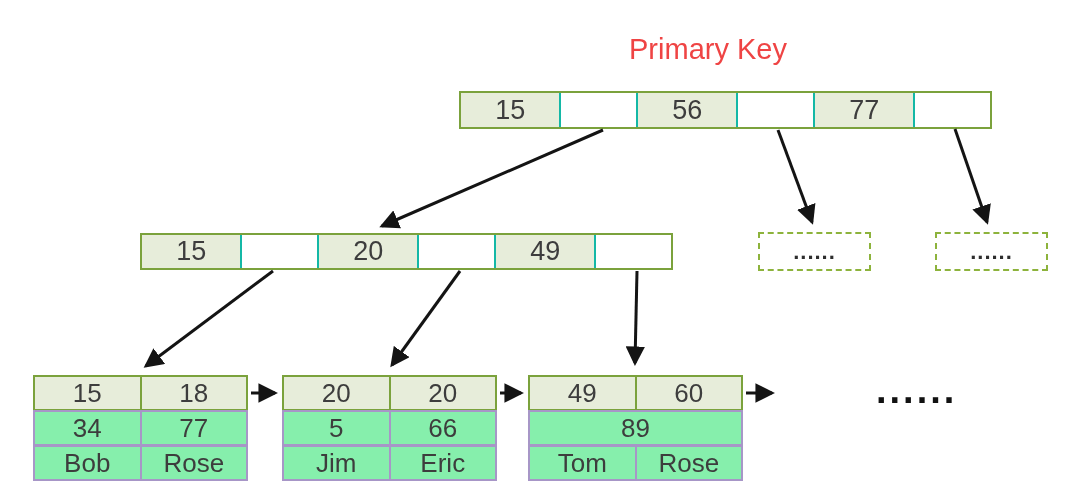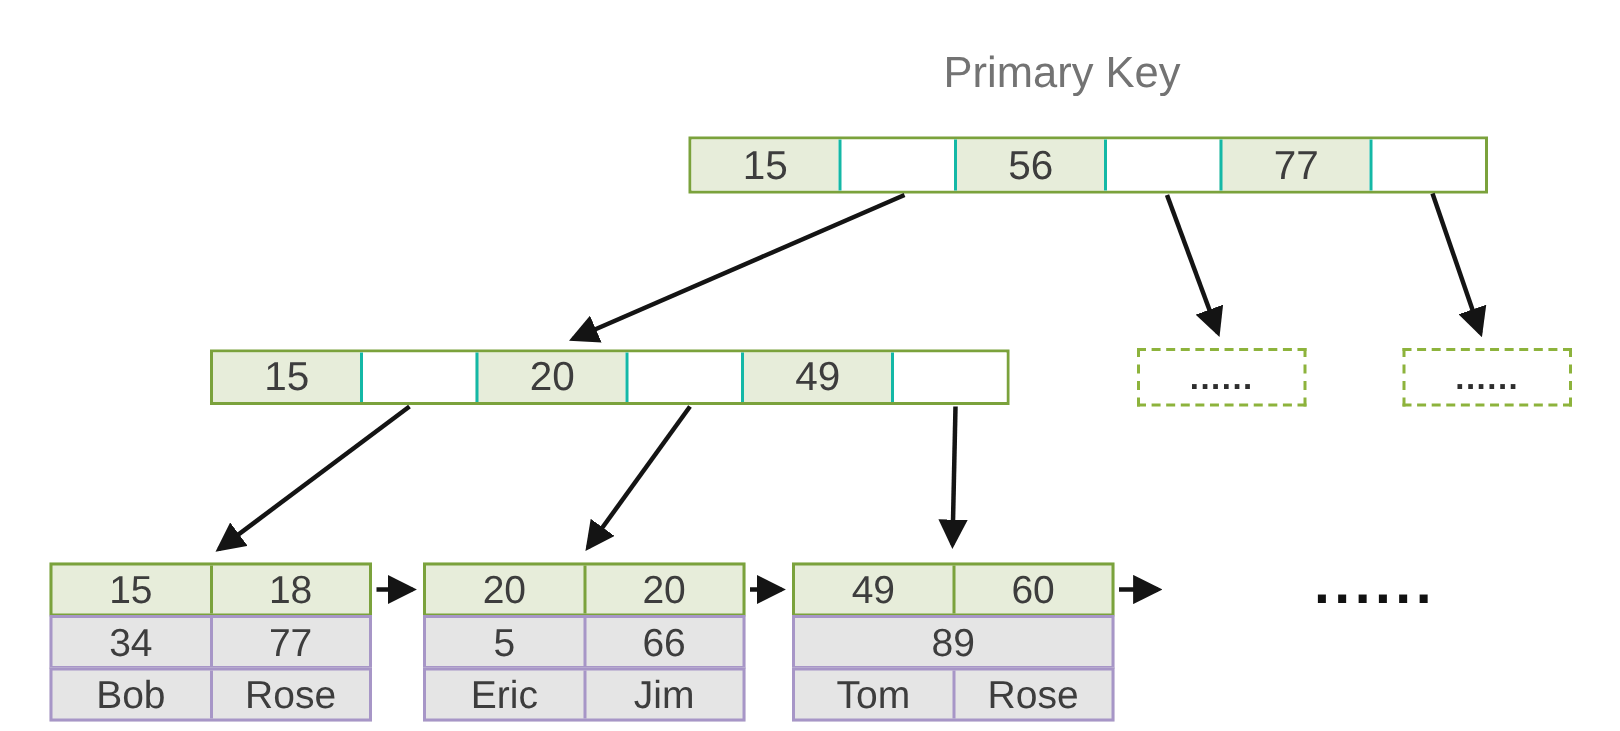--- a/index.html
+++ b/index.html
@@ -16,21 +16,21 @@
     overflow: hidden;
     color: #3d3d3d;
   }
   .diagram-title {
     position: absolute;
     left: 433px;
     top: 33px;
     width: 550px;
     text-align: center;
     font-size: 29px;
-    color: #737373;
+    color: #ef4444;
   }
   
   .index-node {
     position: absolute;
     display: flex;
     box-sizing: border-box;
     border: 2px solid #7ba23c;
     background: #ffffff;
   }
   .index-node .cell {
@@ -81,21 +81,21 @@
     flex: 1 0 0;
     display: flex;
     align-items: center;
     justify-content: center;
     font-size: 26px;
     color: #3d3d3d;
     overflow: hidden;
   }
   .leaf-row.green { border: 2px solid #7ba23c; background: #e7edda; }
   .leaf-row.green .cell + .cell { border-left: 2px solid #7ba23c; }
-  .leaf-row.purple { border: 2px solid #a796c7; background: #e5e5e5; }
+  .leaf-row.purple { border: 2px solid #a796c7; background: #86efac; }
   .leaf-row.purple .cell + .cell { border-left: 2px solid #a796c7; }
   .leaf-1 { left: 33px; }
   .leaf-2 { left: 282px; }
   .leaf-3 { left: 528px; }
 
   .ellipsis-big {
     position: absolute;
     left: 876px;
     top: 368px;
     font-size: 38px;
@@ -163,22 +163,22 @@
   <div class="leaf-node leaf-2">
     <div class="leaf-row green">
       <div class="cell">20</div>
       <div class="cell">20</div>
     </div>
     <div class="leaf-row purple">
       <div class="cell">5</div>
       <div class="cell">66</div>
     </div>
     <div class="leaf-row purple">
+      <div class="cell">Jim</div>
       <div class="cell">Eric</div>
-      <div class="cell">Jim</div>
     </div>
   </div>
 
   <div class="leaf-node leaf-3">
     <div class="leaf-row green">
       <div class="cell">49</div>
       <div class="cell">60</div>
     </div>
     <div class="leaf-row purple">
       <div class="cell">89</div>

